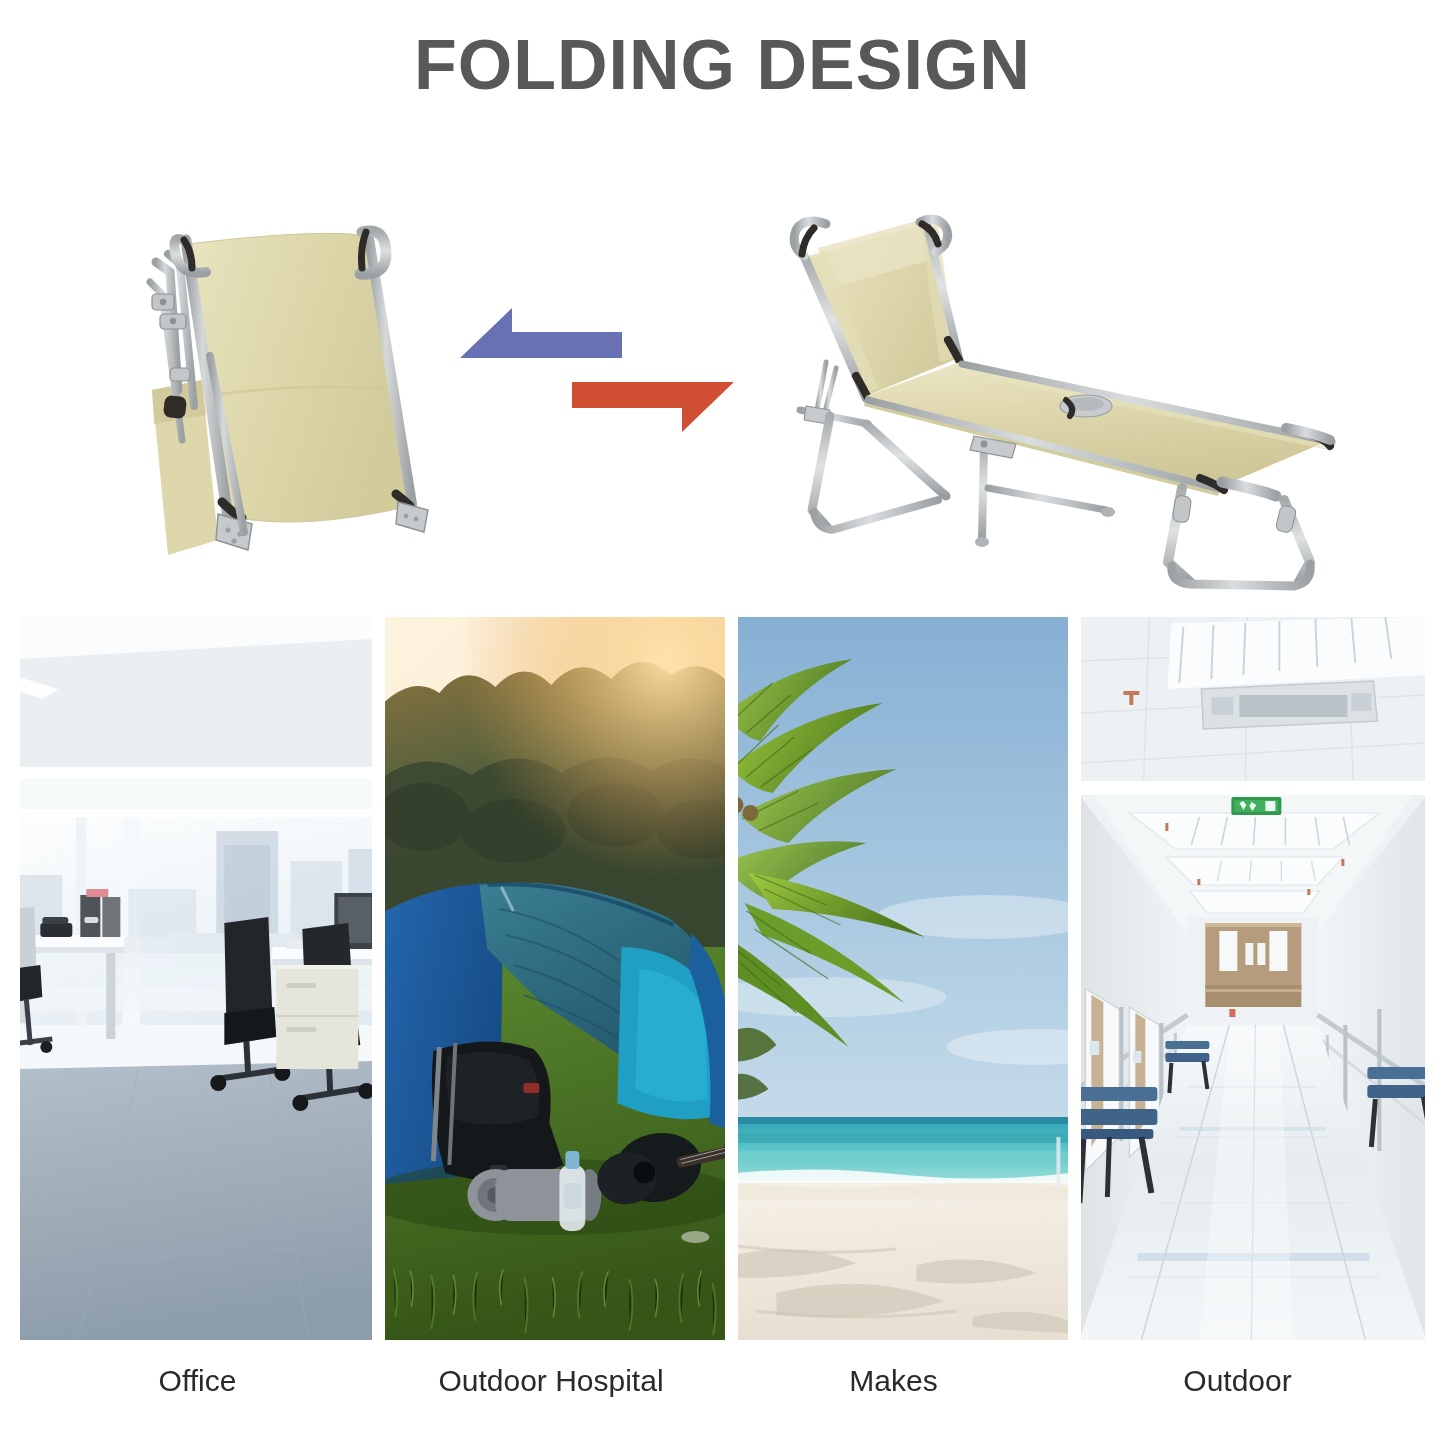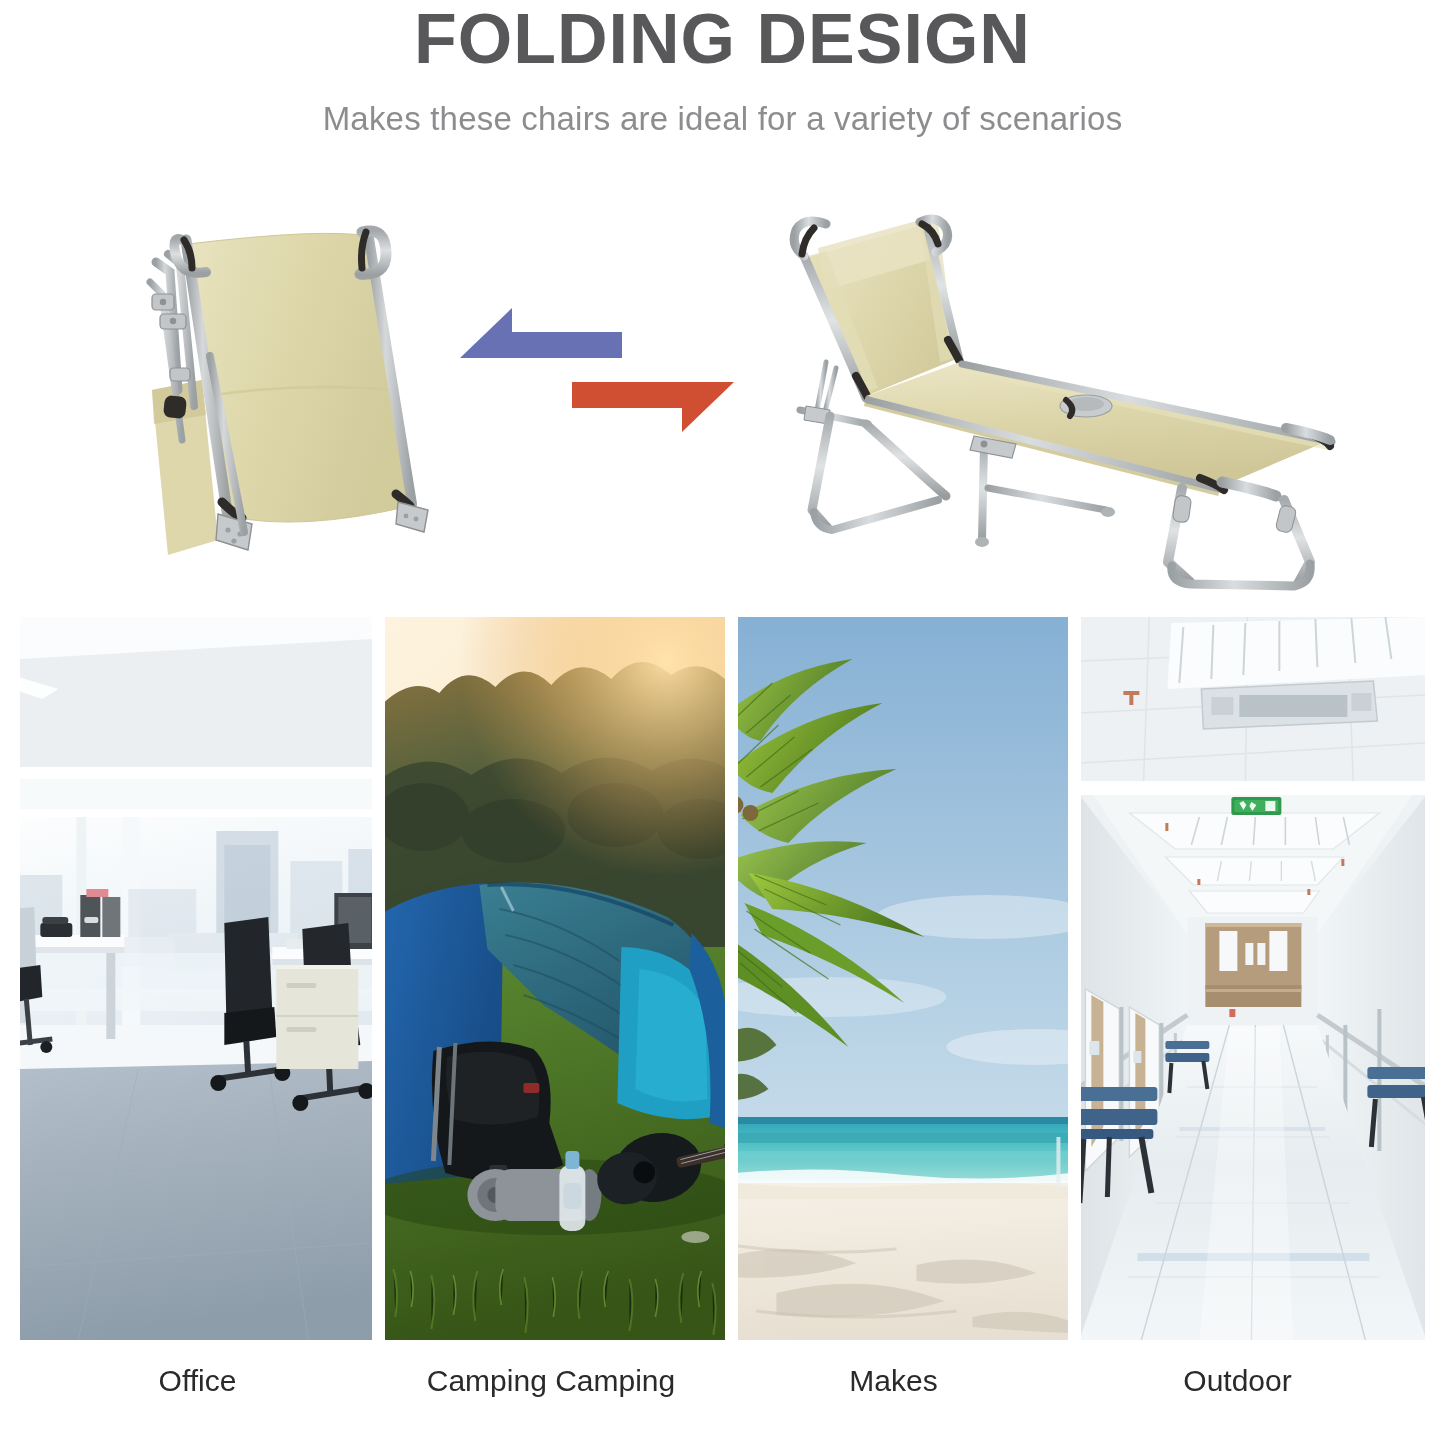--- a/index.html
+++ b/index.html
@@ -18,20 +18,21 @@
   
   #header {
     position: absolute;
     top: 0; left: 0;
     width: 1445px;
     height: 210px;
     text-align: center;
   }
   #page-title {
     margin: 0;
+    padding-top: 26px;
     font-size: 70px;
     font-weight: bold;
     letter-spacing: 1px;
     color: #58585a;
     line-height: 1.12;
     font-family: "Liberation Sans", sans-serif;
   }
   #page-subtitle {
     margin: 0;
     padding-top: 22px;
@@ -92,21 +93,20 @@
   .cp-office   { width: 355px; }
   .cp-camping  { width: 344px; }
   .cp-beach    { width: 333px; }
   .cp-hospital { width: 347px; }
 </style>
 </head>
 <body>
 
 <div id="header">
   <h1 id="page-title">FOLDING DESIGN</h1>
-  <p id="page-subtitle">Makes these chairs are ideal for a variety of scenarios</p>
 </div>
 
 <div id="hero">
 
   <div class="hero-slot" id="folded-chair-slot">
     <svg class="hero-svg" viewBox="0 0 390 400" xmlns="http://www.w3.org/2000/svg">
       <defs>
         <linearGradient id="foldFab" x1="0" y1="0" x2="1" y2="0.4">
           <stop offset="0%" stop-color="#e9e3c0"></stop>
           <stop offset="45%" stop-color="#ded8ac"></stop>
@@ -776,16 +776,16 @@
         </g>
 
         <rect x="150" y="392" width="6" height="8" fill="#d56a5a"></rect>
       </svg>
     </div>
   </div>
 </div>
 
 <div id="captions">
   <div class="caption cp-office">Office</div>
-  <div class="caption cp-camping">Camping Camping</div>
+  <div class="caption cp-camping">Outdoor Hospital</div>
   <div class="caption cp-beach">Makes</div>
   <div class="caption cp-hospital">Outdoor</div>
 </div>
 
 </body></html>

